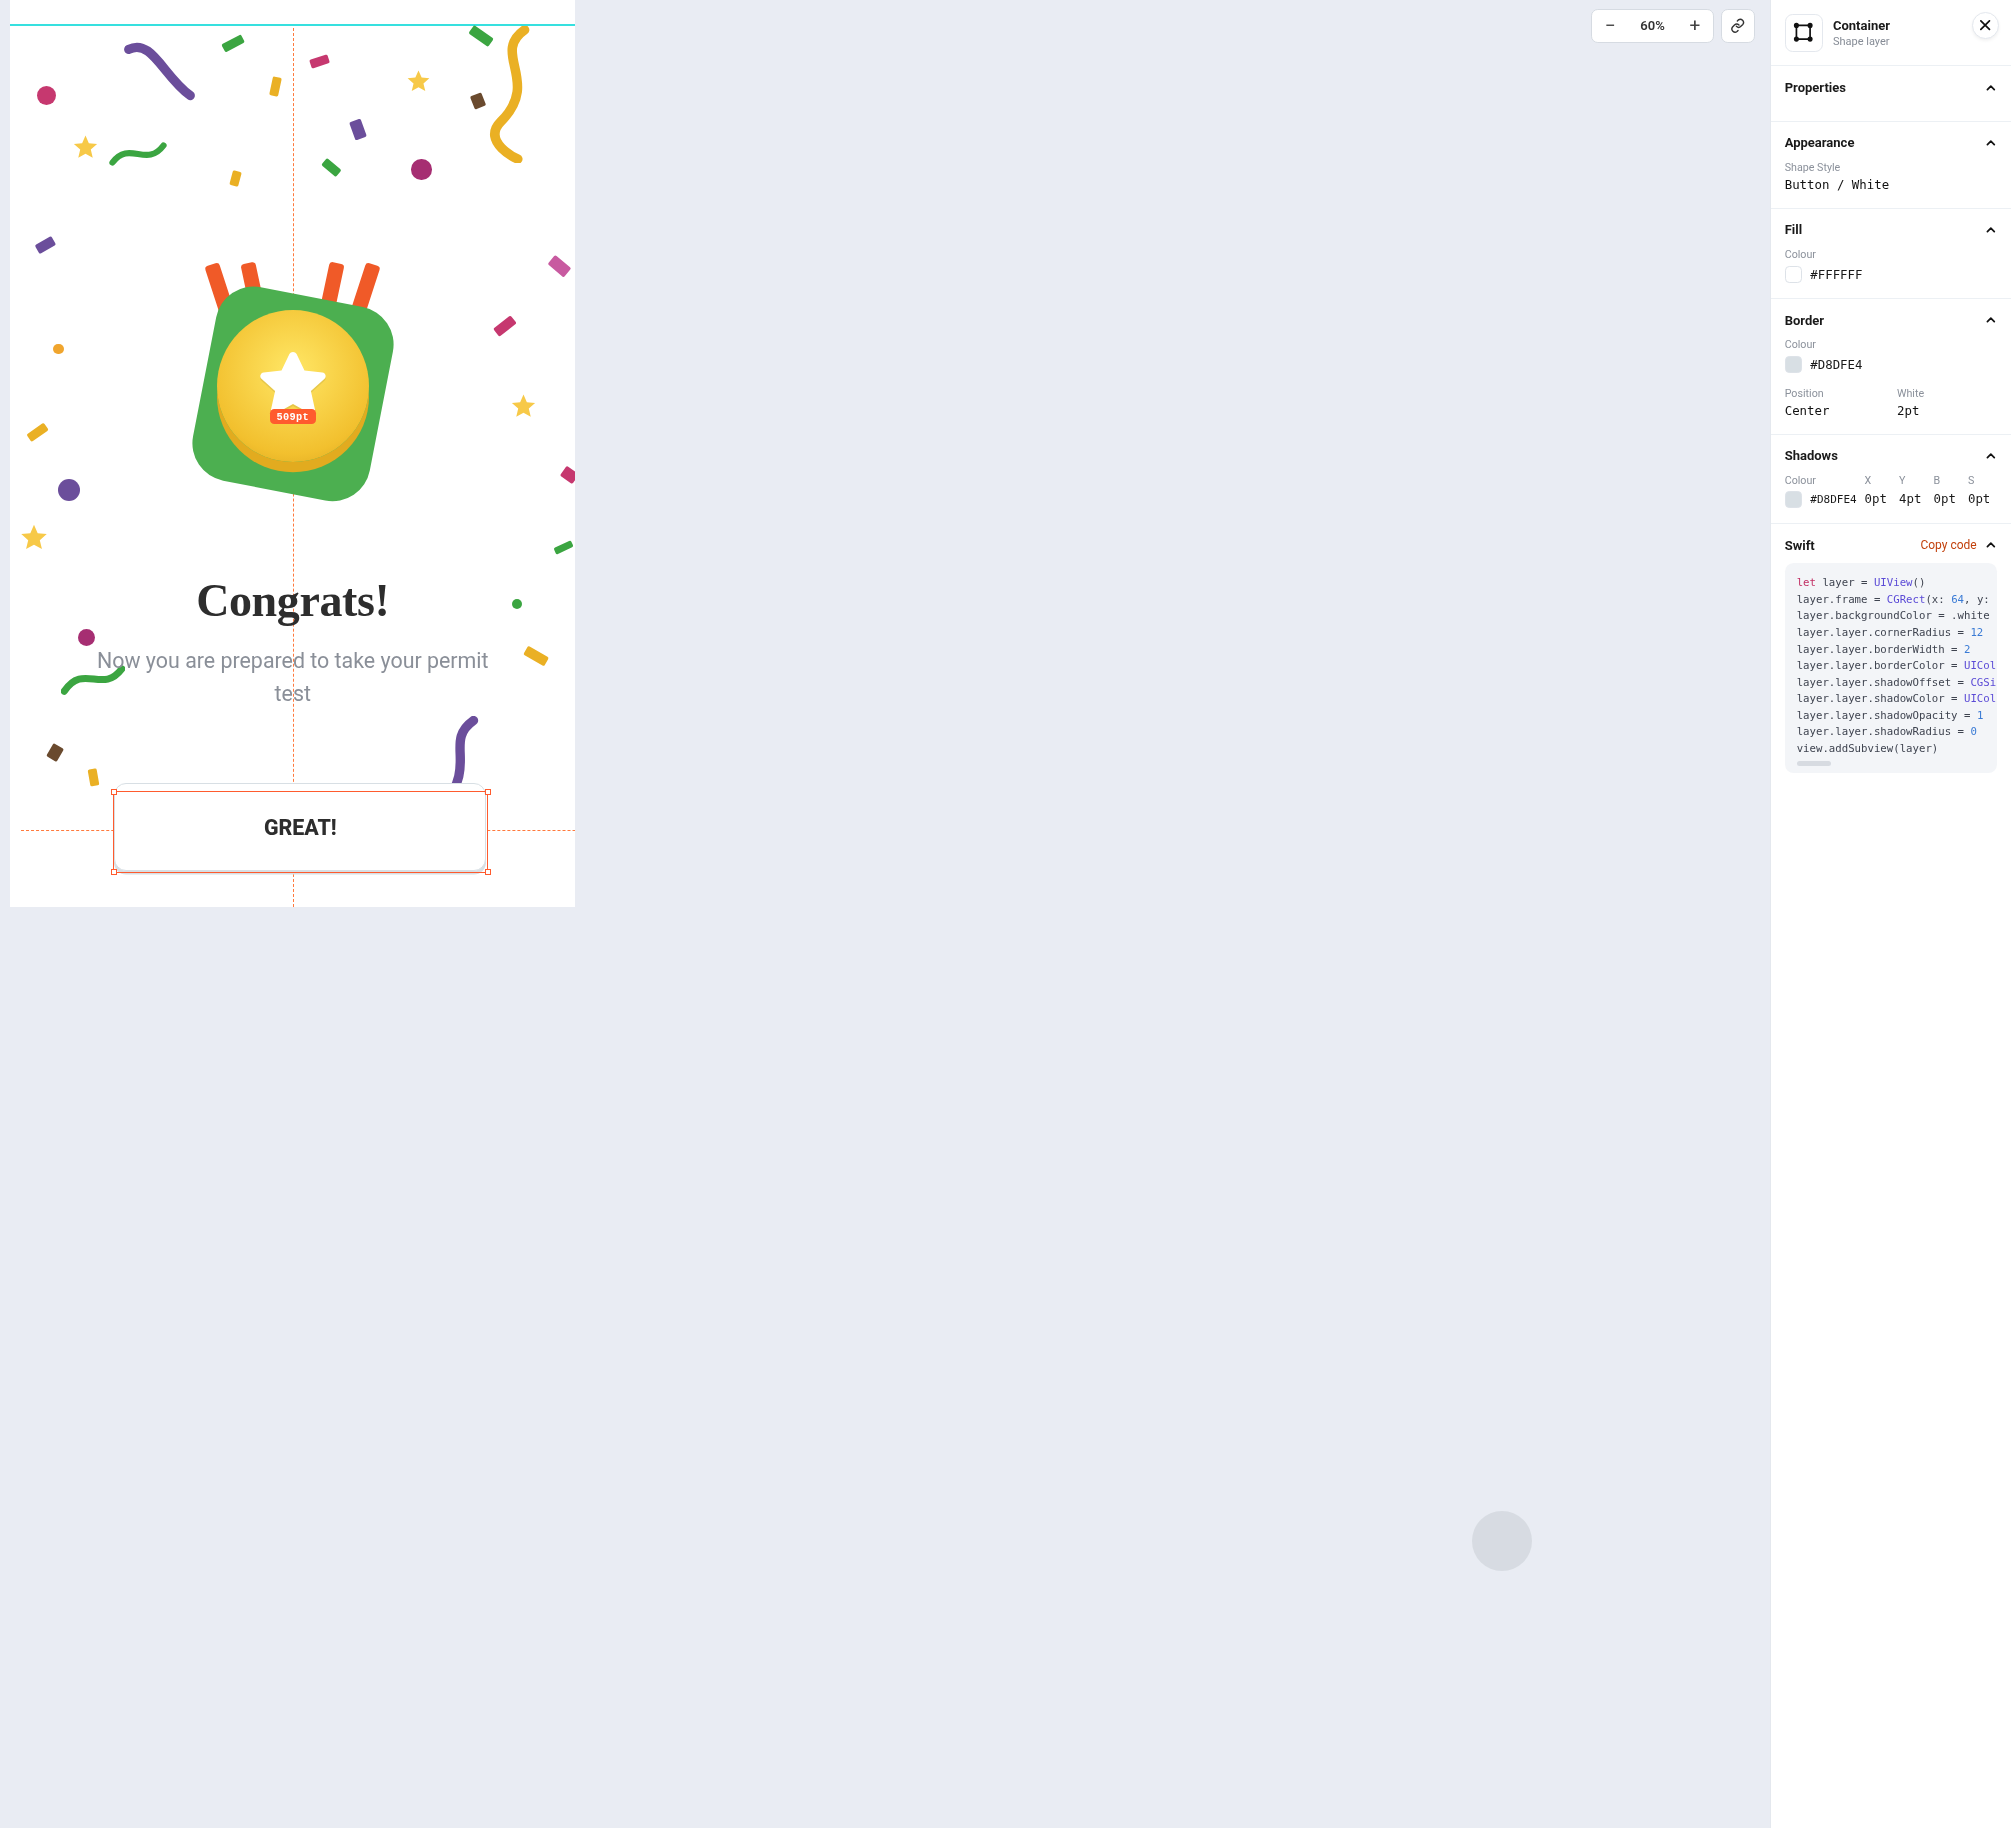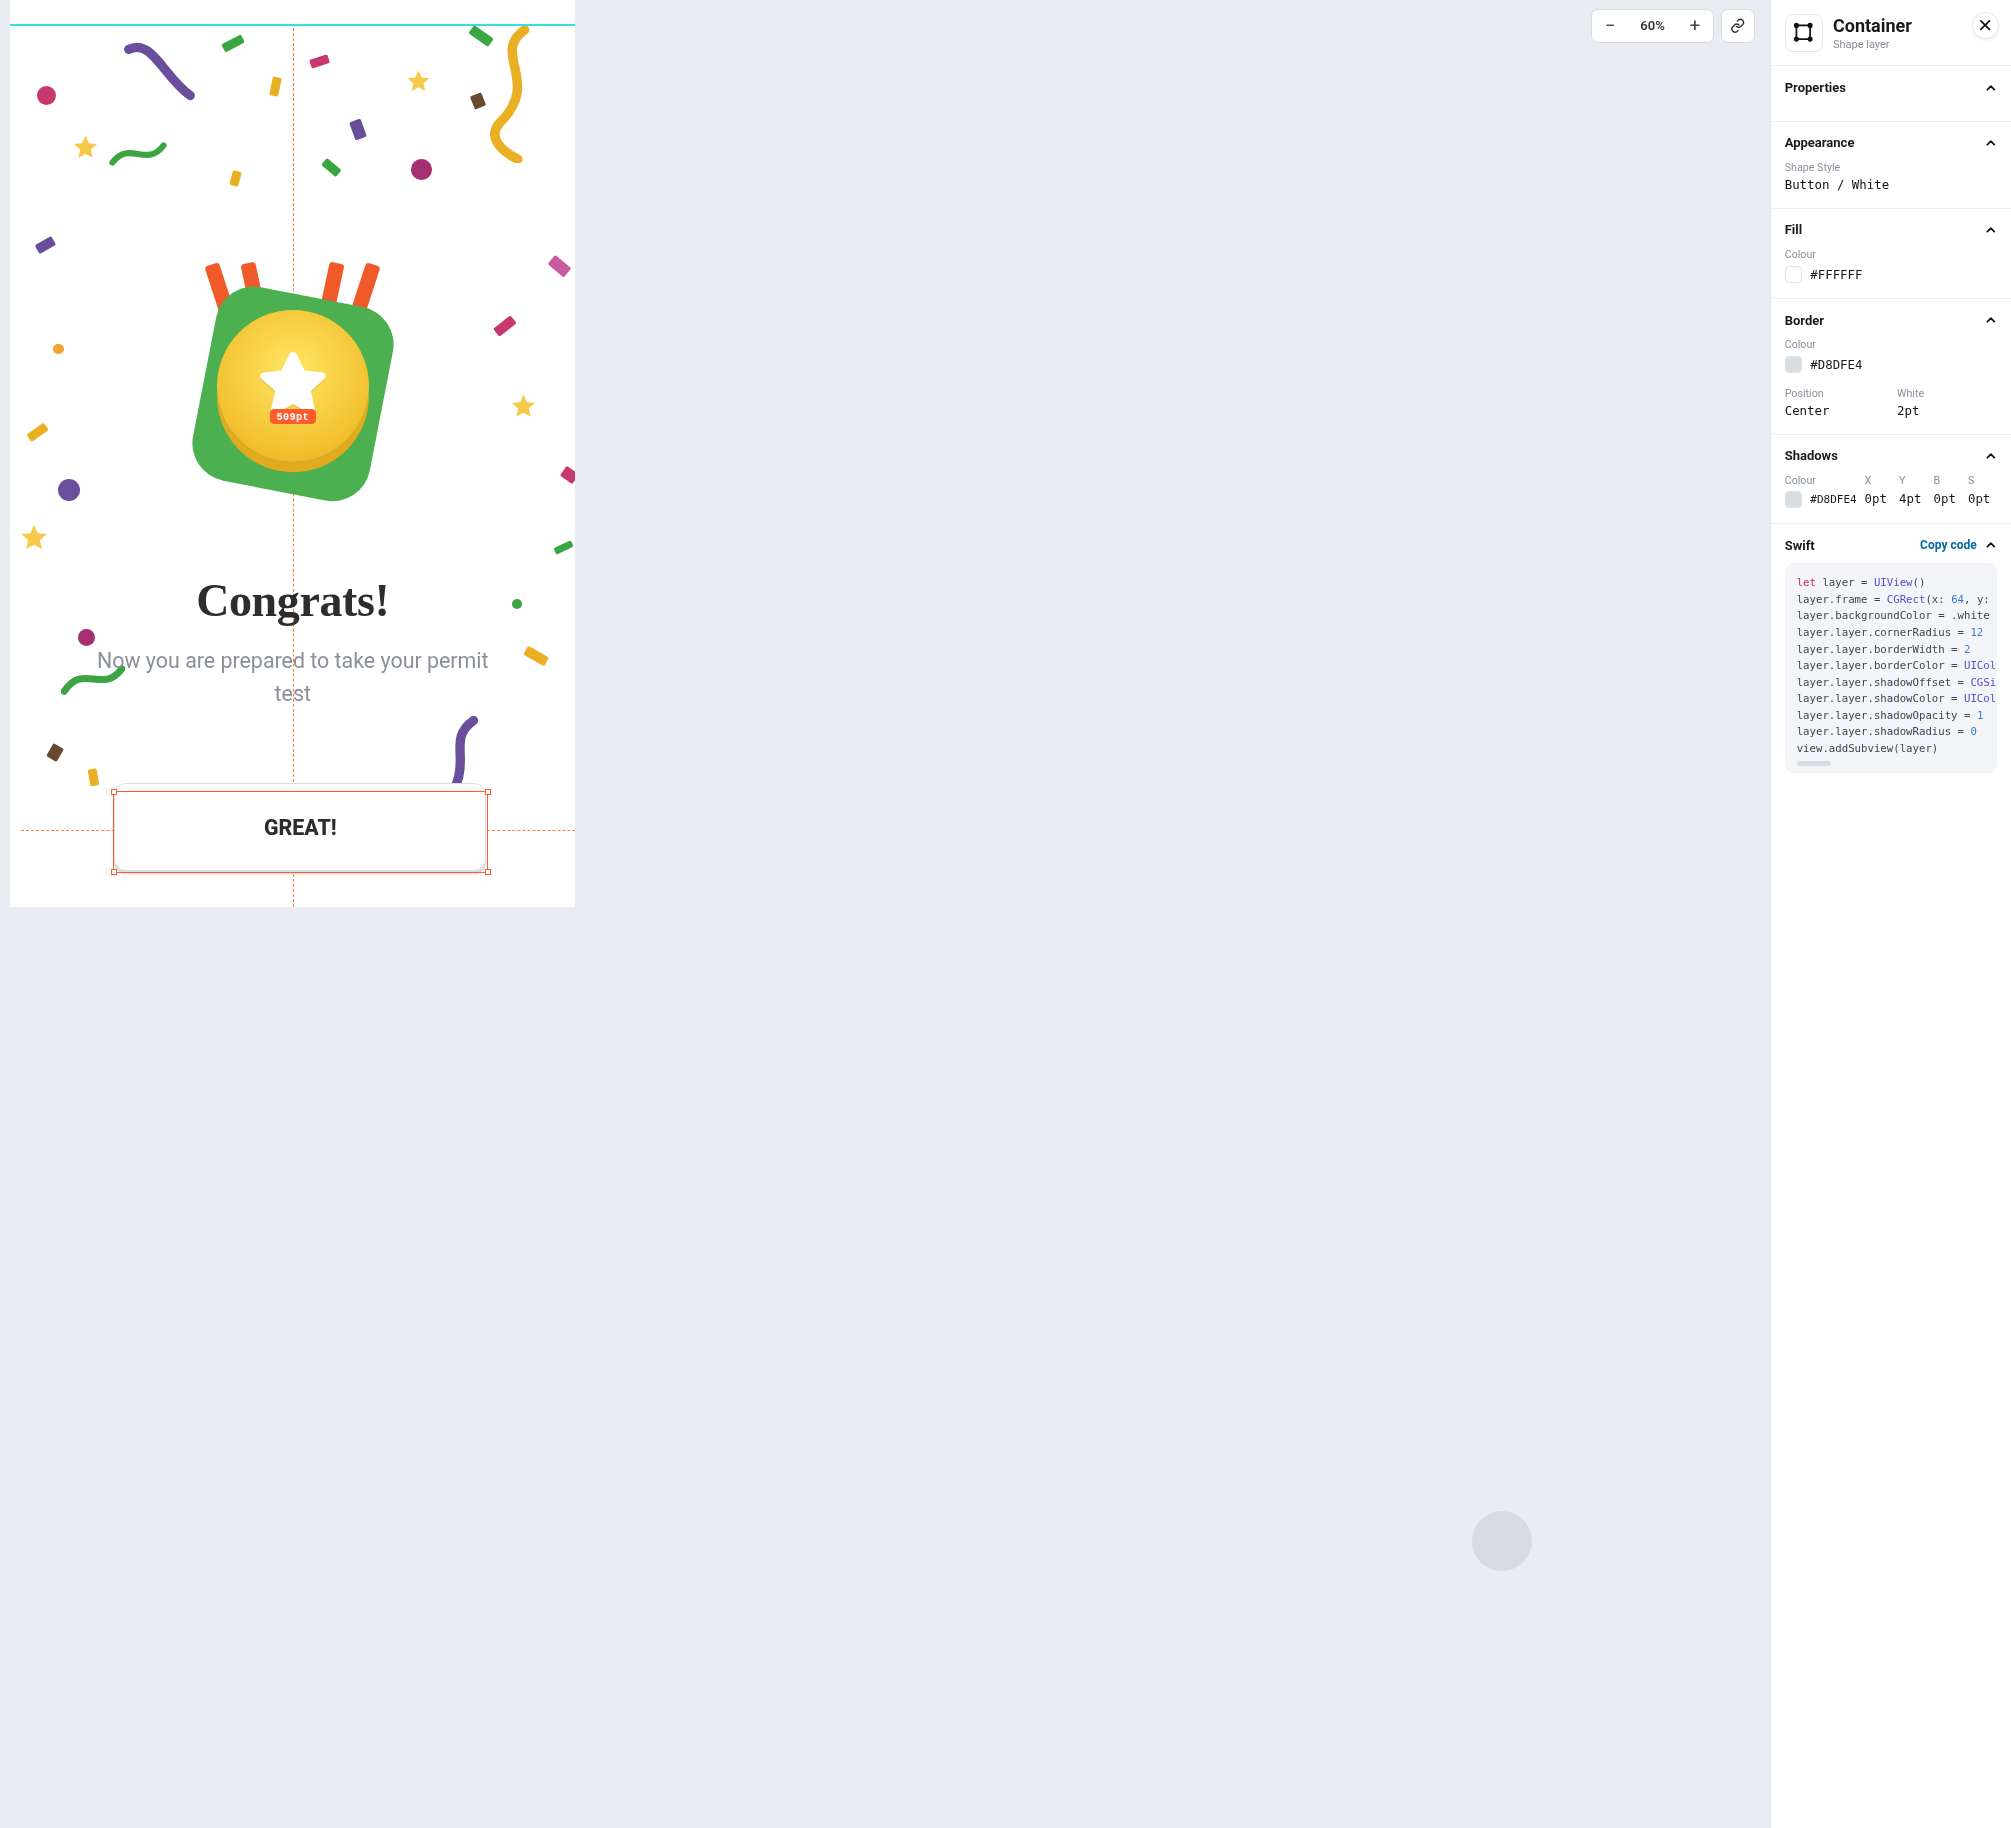--- a/index.html
+++ b/index.html
@@ -254,21 +254,21 @@
     padding: 13.7px 13.7px 13.7px 13.7px;
     border-bottom: 0.9px solid #ecf0f4;
     position: relative;
   }
   .layer-icon {
     width: 38px; height: 38px;
     border: 0.9px solid #e4e8ee;
     border-radius: 7.7px;
     display: flex; align-items: center; justify-content: center;
   }
-  .layer-title { font-weight: 700; font-size: 18px; }
+  .layer-title { font-weight: 700; font-size: 13px; }
   .layer-sub { font-size: 11px; color: #868c96; margin-top: 1.7px; }
   .close-btn {
     position: absolute;
     right: 12px; top: 12px;
     width: 27px; height: 27px;
     border-radius: 50%;
     background: #fff;
     border: 0.9px solid #e4e8ee;
     box-shadow: 0 1.7px 3.4px rgba(0,0,0,0.06);
     display: flex; align-items:center; justify-content:center;
@@ -318,22 +318,22 @@
     display: grid;
     grid-template-columns: 1.4fr repeat(4, 0.55fr);
     column-gap: 5.1px;
     align-items: start;
   }
   .shadow-grid .lbl { font-size: 10.7px; color: #8b919b; }
   .shadow-grid .val { font-family: ui-monospace, SFMono-Regular, Menlo, Consolas, monospace; font-size: 12.4px; margin-top: 4.3px; overflow: hidden; text-overflow: ellipsis; white-space: nowrap;}
   .shadow-grid .col { min-width: 0; }
 
   .swift-panel .panel-head .copy {
-    color: #0369a1;
-    font-weight: 700;
+    color: #c2410c;
+    font-weight: 400;
     font-size: 12px;
     cursor: pointer;
     margin-left: auto;
     margin-right: 8.6px;
   }
   .code-box {
     background: #f3f5f8;
     border-radius: 8.6px;
     padding: 12px 12px 15.4px 12px;
     font-family: ui-monospace, SFMono-Regular, Menlo, Consolas, monospace;

